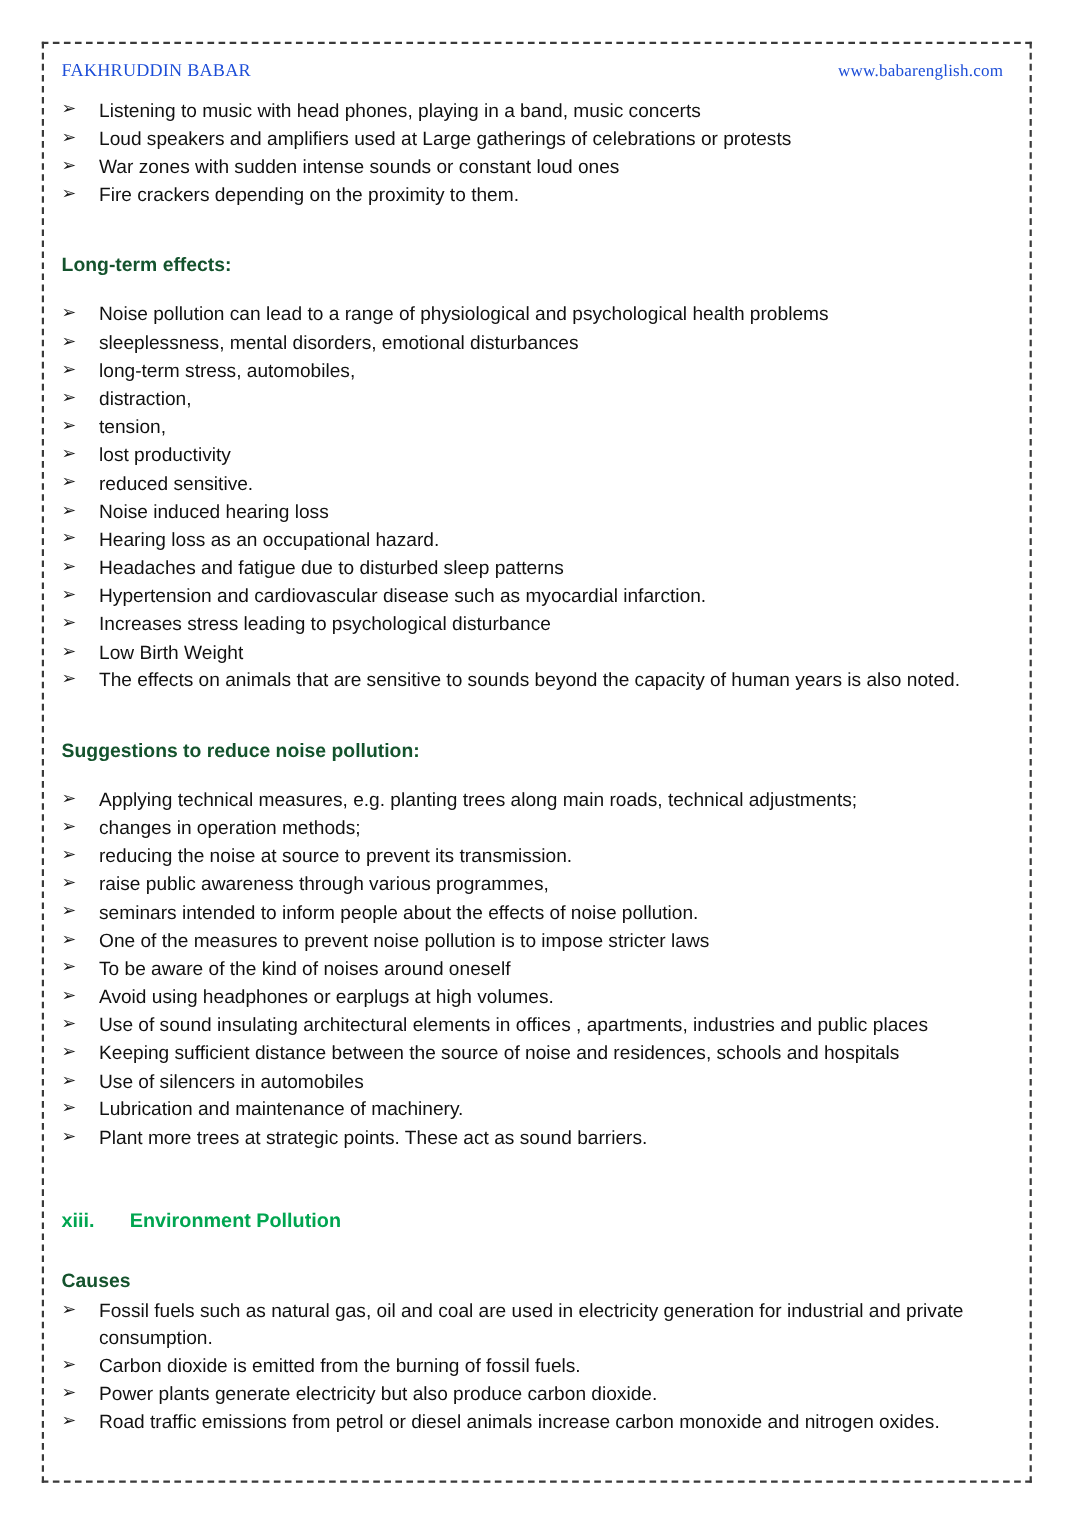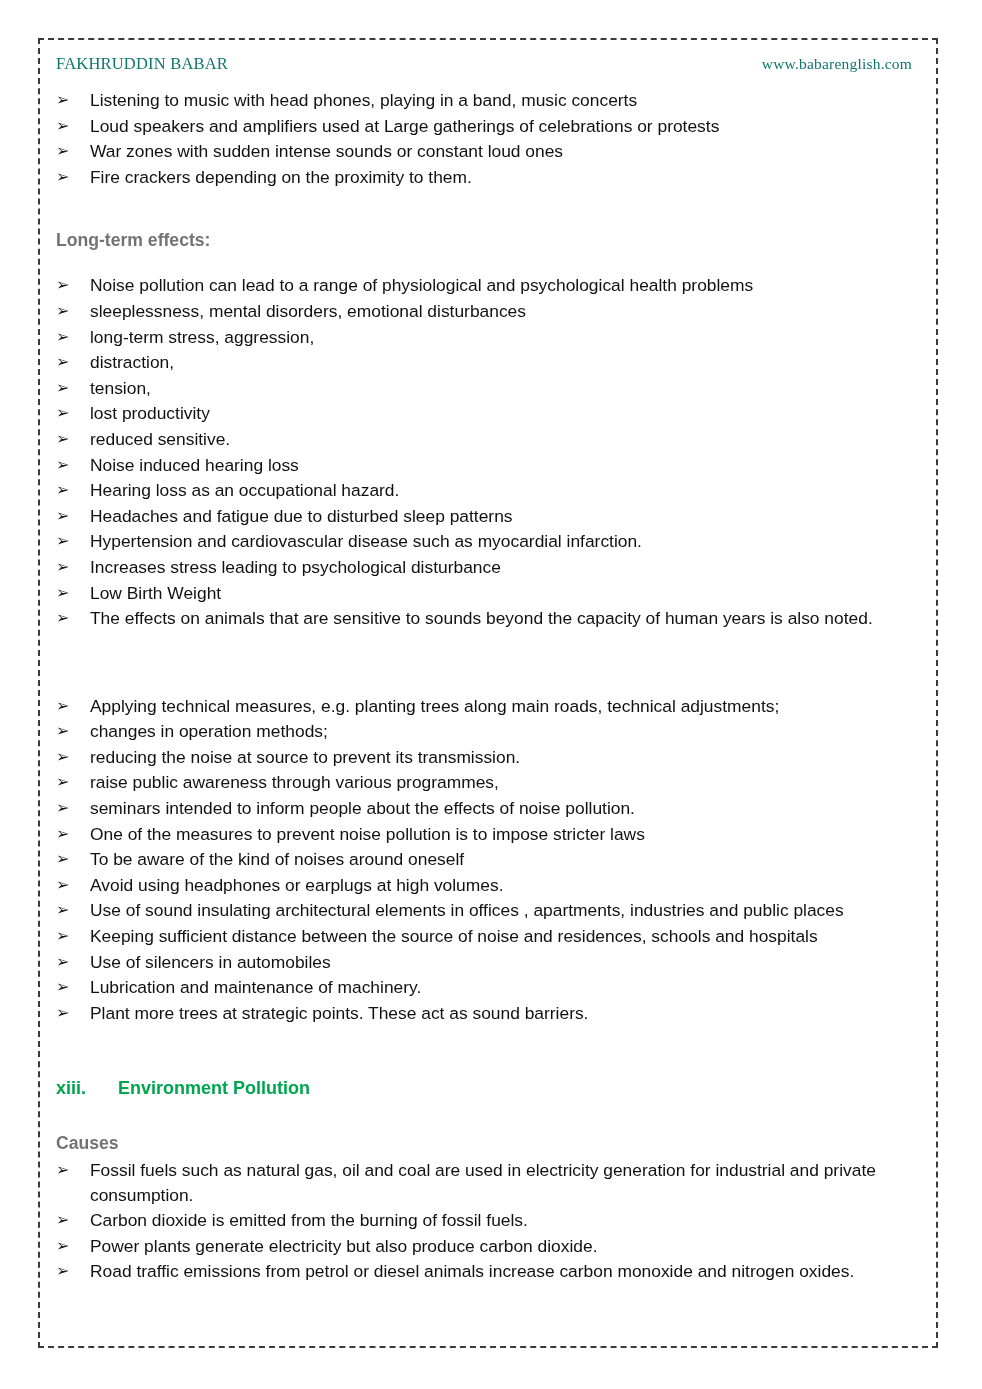--- a/index.html
+++ b/index.html
@@ -41,21 +41,21 @@
   }
 
   
   .runhead {
     display: flex;
     justify-content: space-between;
     align-items: baseline;
     font-family: "Liberation Serif", serif;
     font-size: 16.5px;
     letter-spacing: 0.2px;
-    color: #0f766e;
+    color: #1d4ed8;
     margin-bottom: 14px;
   }
   .runhead .left {
     font-weight: 400;
   }
   .runhead .right {
     font-weight: 400;
     font-size: 15.5px;
     padding-right: 10px;
     margin-left: 27px;
@@ -94,21 +94,21 @@
   .lvl1 { margin-left: 42px; }
   .lvl1 > li { padding-left: 34px; }
 
   .lvl2 { margin-left: 98px; }
   .lvl2 > li { padding-left: 34px; }
 
   
   .sec-head {
     font-size: 17.6px;
     font-weight: bold;
-    color: #737373;
+    color: #14532d;
     margin: 0;
   }
   .sec-head-green {
     font-size: 18px;
     font-weight: bold;
     color: #00a550;
     margin: 0;
     display: flex;
     align-items: flex-end;
   }
@@ -164,21 +164,21 @@
         <li>
           <span class="bullet">➢</span>
           <span class="txt">Noise pollution can lead to a range of physiological and psychological health problems</span>
         </li>
         <li>
           <span class="bullet">➢</span>
           <span class="txt">sleeplessness, mental disorders, emotional disturbances</span>
         </li>
         <li>
           <span class="bullet">➢</span>
-          <span class="txt">long-term stress, aggression,</span>
+          <span class="txt">long-term stress, automobiles,</span>
         </li>
         <li>
           <span class="bullet">➢</span>
           <span class="txt">distraction,</span>
         </li>
         <li>
           <span class="bullet">➢</span>
           <span class="txt">tension,</span>
         </li>
         <li>
@@ -214,20 +214,21 @@
           <span class="txt">Low Birth Weight</span>
         </li>
         <li>
           <span class="bullet">➢</span>
           <span class="txt">The effects on animals that are sensitive to sounds beyond the capacity of human years is also noted.</span>
         </li>
       </ul>
 
     <div class="sp-40"></div>
 
+    <div class="sec-head">Suggestions to reduce noise pollution:</div>
 
     <div class="sp-22"></div>
 
     <ul class="blist lvl0" id="sug-list">
         <li>
           <span class="bullet">➢</span>
           <span class="txt">Applying technical measures, e.g. planting trees along main roads, technical adjustments;</span>
         </li>
         <li>
           <span class="bullet">➢</span>

